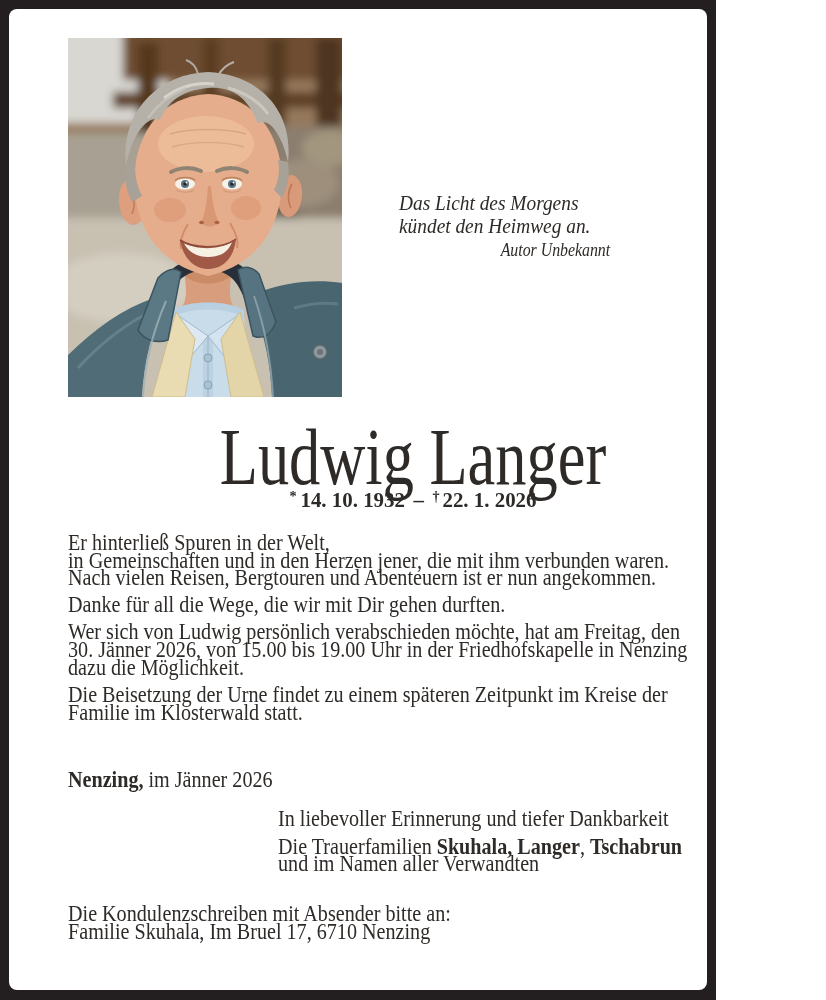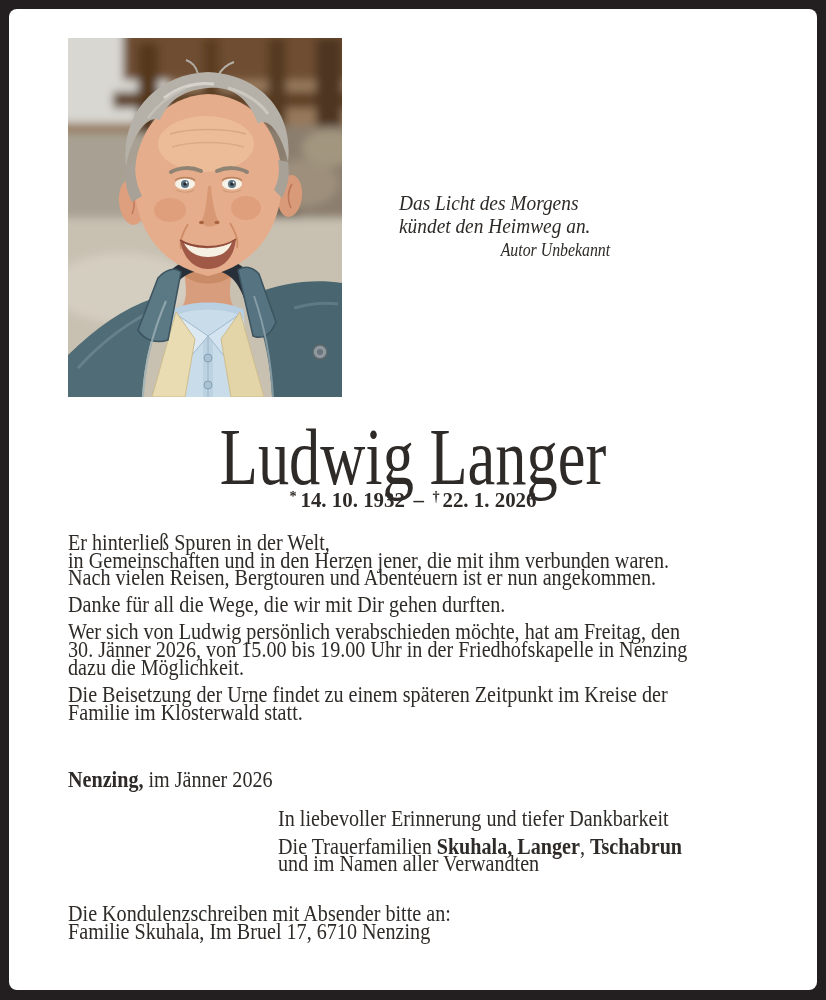--- a/index.html
+++ b/index.html
@@ -1,18 +1,18 @@
 <!DOCTYPE html>
 <html><head>
 <meta charset="utf-8">
 <style>
   html,body{margin:0;padding:0;}
   .page{
     position:relative;
-    width:826px;height:1000px;
+    width:716px;height:1000px;
     background:#231f20;
     font-family:"Liberation Serif", serif;
     color:#2e2a27;
     overflow:hidden;
   }
   .card{
     position:absolute;
     left:9px;top:9px;right:9px;bottom:10px;
     background:#ffffff;
     border-radius:8px;

